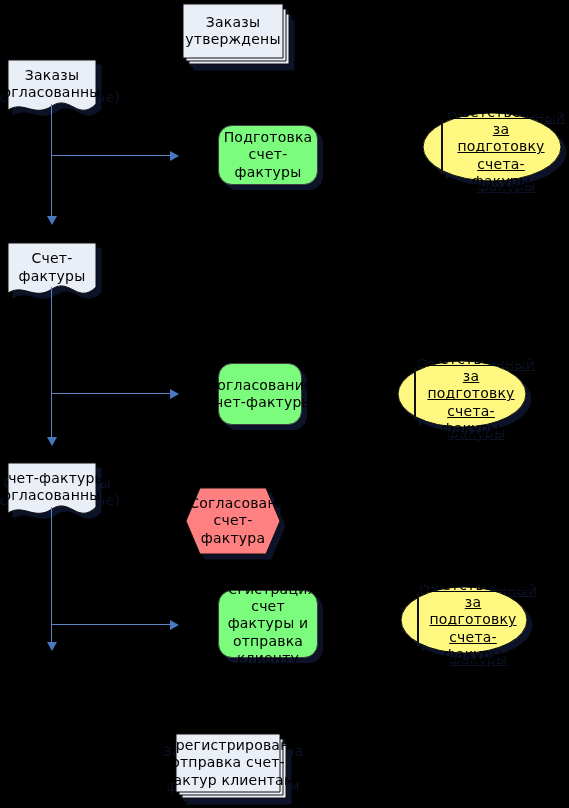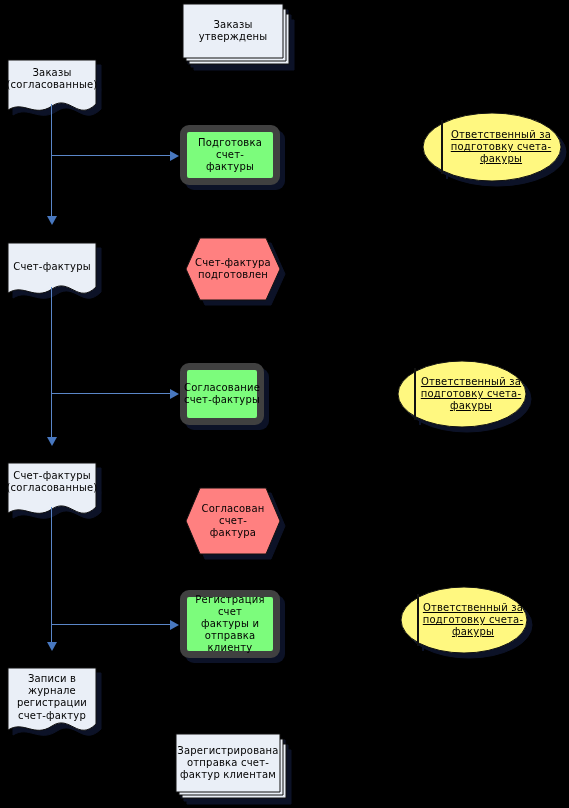--- a/index.html
+++ b/index.html
@@ -7,38 +7,39 @@
        font-family:"DejaVu Sans","Liberation Sans",sans-serif;}
   #canvas{position:relative;width:569px;height:808px;background:#000000;}
 
   .node{position:absolute;box-sizing:border-box;}
 
   
   .txt{
     position:absolute;left:0;top:0;width:100%;height:100%;
     display:flex;align-items:center;justify-content:center;
     text-align:center;line-height:1.22;
-    color:#000;font-size:10px;letter-spacing:.2px;
+    color:#000;font-size:14px;letter-spacing:.2px;
     padding:2px 4px;box-sizing:border-box;
     white-space:pre-line;pointer-events:none;
   }
 
   
   .doc{filter:drop-shadow(5px 5px 0 rgba(40,60,130,.30));}
   .doc svg{position:absolute;left:0;top:0;overflow:visible;}
   .doc .txt{align-items:flex-start;padding-top:7px;}
 
   
   .multidoc{filter:drop-shadow(5px 6px 0 rgba(40,60,130,.30));}
   .multidoc svg{position:absolute;left:0;top:0;overflow:visible;}
 
   
   .process{
-    background:#7CFC7C;border:7px solid #404040;border-radius:9px;
+    background:#7CFC7C;border:1px solid #404040;border-radius:14px;
     box-shadow:5px 5px 0 rgba(40,60,130,.30);
+    margin-left:38px;
   }
 
   
   .hexa{filter:drop-shadow(5px 5px 0 rgba(40,60,130,.30));}
   .hexa svg{position:absolute;left:0;top:0;overflow:visible;}
 
   
   .role{filter:drop-shadow(5px 5px 0 rgba(40,60,130,.30));}
   .role svg{position:absolute;left:0;top:0;overflow:visible;}
   .role .txt{padding-left:22px;text-decoration:underline;}
@@ -91,27 +92,20 @@
 факуры</div>
   </div>
 
   <div class="node doc" style="left:8px;top:243px;width:88px;height:58px;">
     <svg width="88" height="58" viewBox="0 0 88 58" aria-hidden="true">
       <path d="M0,0 H88 V44 C70,62 62,34 44,46 C26,58 16,40 0,50 Z" fill="#EAEFF7" stroke="#111" stroke-width="1"></path>
     </svg>
     <div class="txt" style="align-items:center;padding-bottom:16px;">Счет-фактуры</div>
   </div>
 
-  <div class="node hexa" style="left:186px;top:238px;width:94px;height:62px;">
-    <svg width="94" height="62" viewBox="0 0 94 62" aria-hidden="true">
-      <path d="M14,0 H80 L94,31 L80,62 H14 L0,31 Z" fill="#FF8080" stroke="#111" stroke-width="1"></path>
-    </svg>
-    <div class="txt">Счет-фактура
-подготовлен</div>
-  </div>
 
   <div class="node process" style="left:180px;top:363px;width:84px;height:62px;">
     <div class="txt">Согласование
 счет-фактуры</div>
   </div>
 
   <div class="node role" style="left:397px;top:360px;width:130px;height:68px;">
     <svg width="130" height="68" viewBox="0 0 130 68" aria-hidden="true">
       <ellipse cx="65" cy="34" rx="64" ry="33" fill="#FFF880" stroke="#111" stroke-width="1"></ellipse>
       <line x1="18" y1="8" x2="18" y2="60" stroke="#111" stroke-width="2"></line>
@@ -146,37 +140,28 @@
   <div class="node role" style="left:400px;top:586px;width:128px;height:68px;">
     <svg width="128" height="68" viewBox="0 0 128 68" aria-hidden="true">
       <ellipse cx="64" cy="34" rx="63" ry="33" fill="#FFF880" stroke="#111" stroke-width="1"></ellipse>
       <line x1="18" y1="8" x2="18" y2="60" stroke="#111" stroke-width="2"></line>
     </svg>
     <div class="txt">Ответственный за
 подготовку счета-
 факуры</div>
   </div>
 
-  <div class="node doc" style="left:8px;top:668px;width:88px;height:70px;">
-    <svg width="88" height="70" viewBox="0 0 88 70" aria-hidden="true">
-      <path d="M0,0 H88 V56 C70,74 62,46 44,58 C26,70 16,52 0,62 Z" fill="#EAEFF7" stroke="#111" stroke-width="1"></path>
-    </svg>
-    <div class="txt" style="padding-top:5px;">Записи в
-журнале
-регистрации
-счет-фактур</div>
-  </div>
 
   <div class="node multidoc" style="left:176px;top:734px;width:104px;height:58px;">
     <svg width="116" height="70" viewBox="0 0 116 70" aria-hidden="true">
       <path d="M6,10 H110 V64 H6 Z" fill="#EAEFF7" stroke="#111" stroke-width="1"></path>
       <path d="M3,5 H107 V61 H3 Z" fill="#EAEFF7" stroke="#111" stroke-width="1"></path>
       <path d="M0,0 H104 V58 H0 Z" fill="#EAEFF7" stroke="#111" stroke-width="1"></path>
     </svg>
-    <div class="txt" style="align-items:center;width:104px;height:58px;font-size:10px;">Зарегистрирована
+    <div class="txt" style="align-items:center;width:104px;height:58px;font-size:14px;">Зарегистрирована
 отправка счет-
 фактур клиентам</div>
   </div>
 
   <div class="vline" style="left:51px;top:104px;height:112px;"></div>
   <div class="arrow-d" style="left:47px;top:216px;"></div>
 
   <div class="hline" style="left:51px;top:155px;width:120px;"></div>
   <div class="arrow-r" style="left:170px;top:151px;"></div>
 

